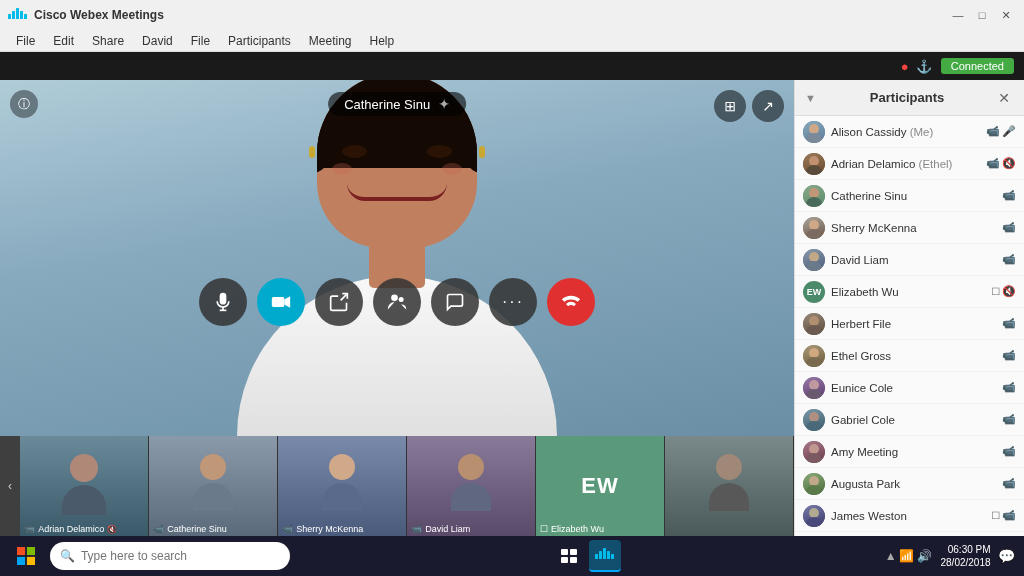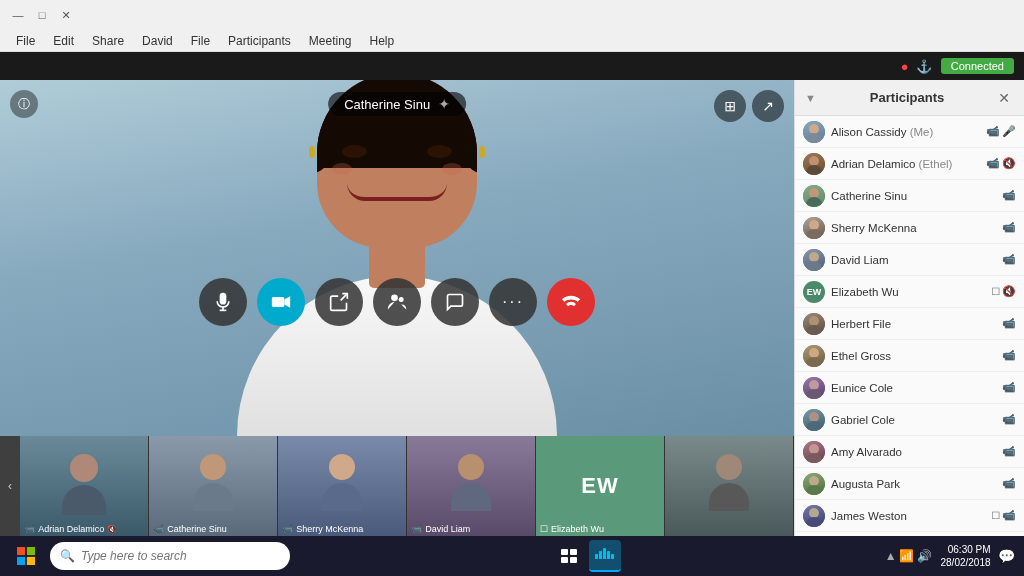--- a/index.html
+++ b/index.html
@@ -352,21 +352,20 @@
       padding: 0 10px;
       gap: 6px;
     }
 
     .taskbar-search input {
       border: none;
       outline: none;
       font-size: 12px;
       flex: 1;
       color: #a16207;
-      font-style: italic;
     }
 
     .taskbar-icons {
       flex: 1;
       display: flex;
       align-items: center;
       justify-content: center;
       gap: 4px;
     }
 
@@ -407,20 +406,30 @@
 
     .cisco-logo-svg {
       display: flex;
       align-items: center;
     }
   </style>
 </head>
 <body>
 
 <div class="titlebar">
+  <div class="titlebar-logo">
+    <svg class="cisco-logo-svg" width="20" height="14" viewBox="0 0 40 28">
+      <rect x="0" y="12" width="6" height="10" rx="1" fill="#00bceb"></rect>
+      <rect x="8" y="6" width="6" height="16" rx="1" fill="#00bceb"></rect>
+      <rect x="16" y="0" width="6" height="22" rx="1" fill="#00bceb"></rect>
+      <rect x="24" y="6" width="6" height="16" rx="1" fill="#00bceb"></rect>
+      <rect x="32" y="12" width="6" height="10" rx="1" fill="#00bceb"></rect>
+    </svg>
+    <span>Cisco Webex Meetings</span>
+  </div>
   <div class="titlebar-controls">
     <button class="titlebar-btn">—</button>
     <button class="titlebar-btn">□</button>
     <button class="titlebar-btn close">✕</button>
   </div>
 </div>
 
 <div class="menubar">
   <span class="menu-item">File</span>
   <span class="menu-item">Edit</span>
@@ -750,21 +759,21 @@
         </div>
       </div>
 
       <div class="participant-item">
         <div class="p-avatar" style="background:#8a5a6a;">
           <div style="width:22px;height:22px;border-radius:50%;background:linear-gradient(160deg,#aa7a8a,#6a3a4a);overflow:hidden;position:relative;">
             <div style="position:absolute;top:3px;left:50%;transform:translateX(-50%);width:10px;height:10px;border-radius:50%;background:#c09890;"></div>
             <div style="position:absolute;bottom:0;left:50%;transform:translateX(-50%);width:16px;height:10px;background:#7a5a60;border-radius:8px 8px 0 0;"></div>
           </div>
         </div>
-        <span class="p-name">Amy Alvarado</span>
+        <span class="p-name">Amy Meeting</span>
         <div class="p-icons">
           <span class="p-icon blue">📹</span>
         </div>
       </div>
 
       <div class="participant-item">
         <div class="p-avatar" style="background:#6a8a5a;">
           <div style="width:22px;height:22px;border-radius:50%;background:linear-gradient(160deg,#8aaa7a,#4a6a3a);overflow:hidden;position:relative;">
             <div style="position:absolute;top:3px;left:50%;transform:translateX(-50%);width:10px;height:10px;border-radius:50%;background:#c0a888;"></div>
             <div style="position:absolute;bottom:0;left:50%;transform:translateX(-50%);width:16px;height:10px;background:#5a7a4a;border-radius:8px 8px 0 0;"></div>

